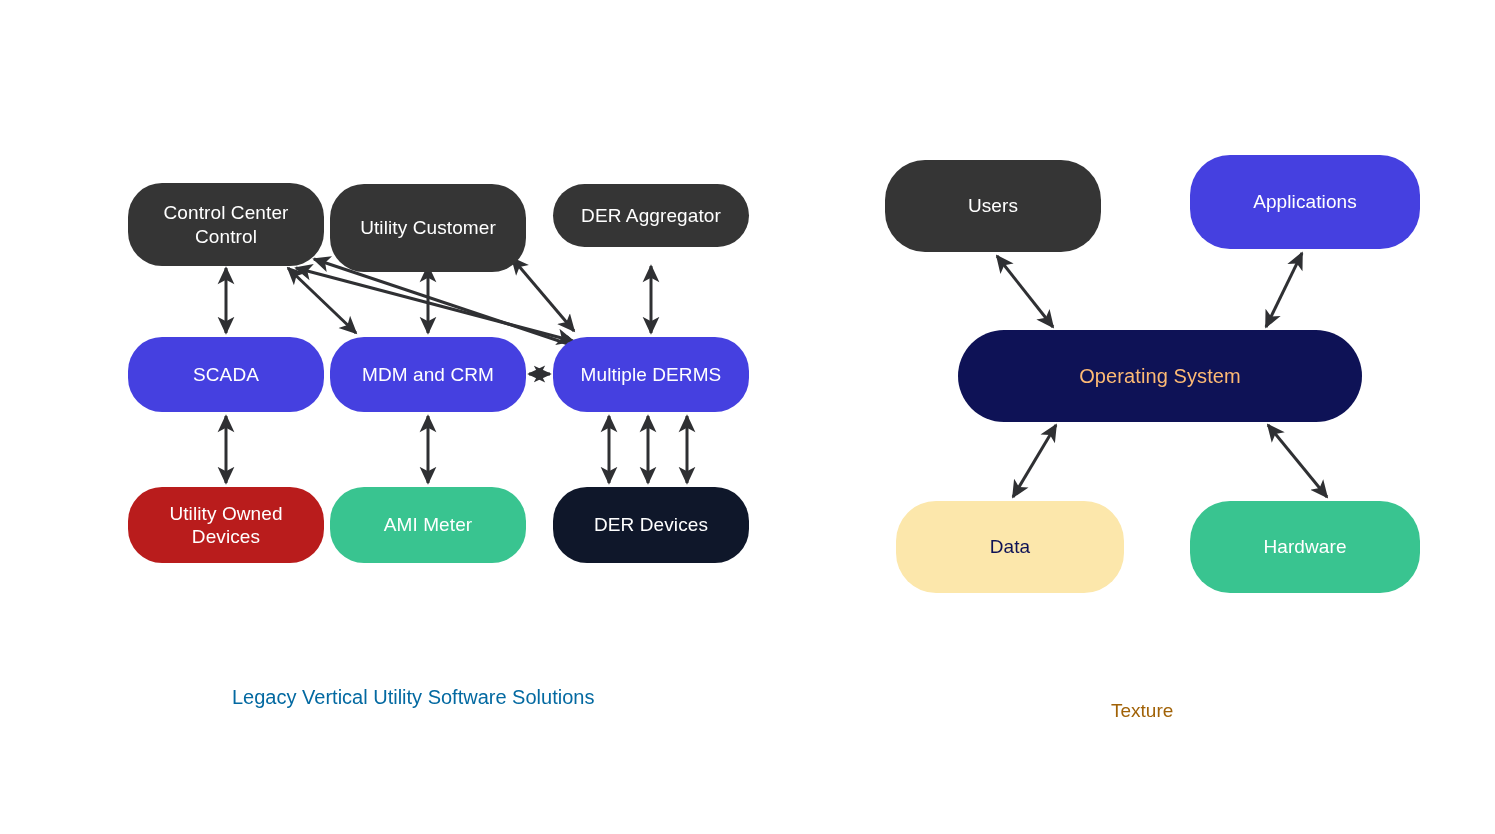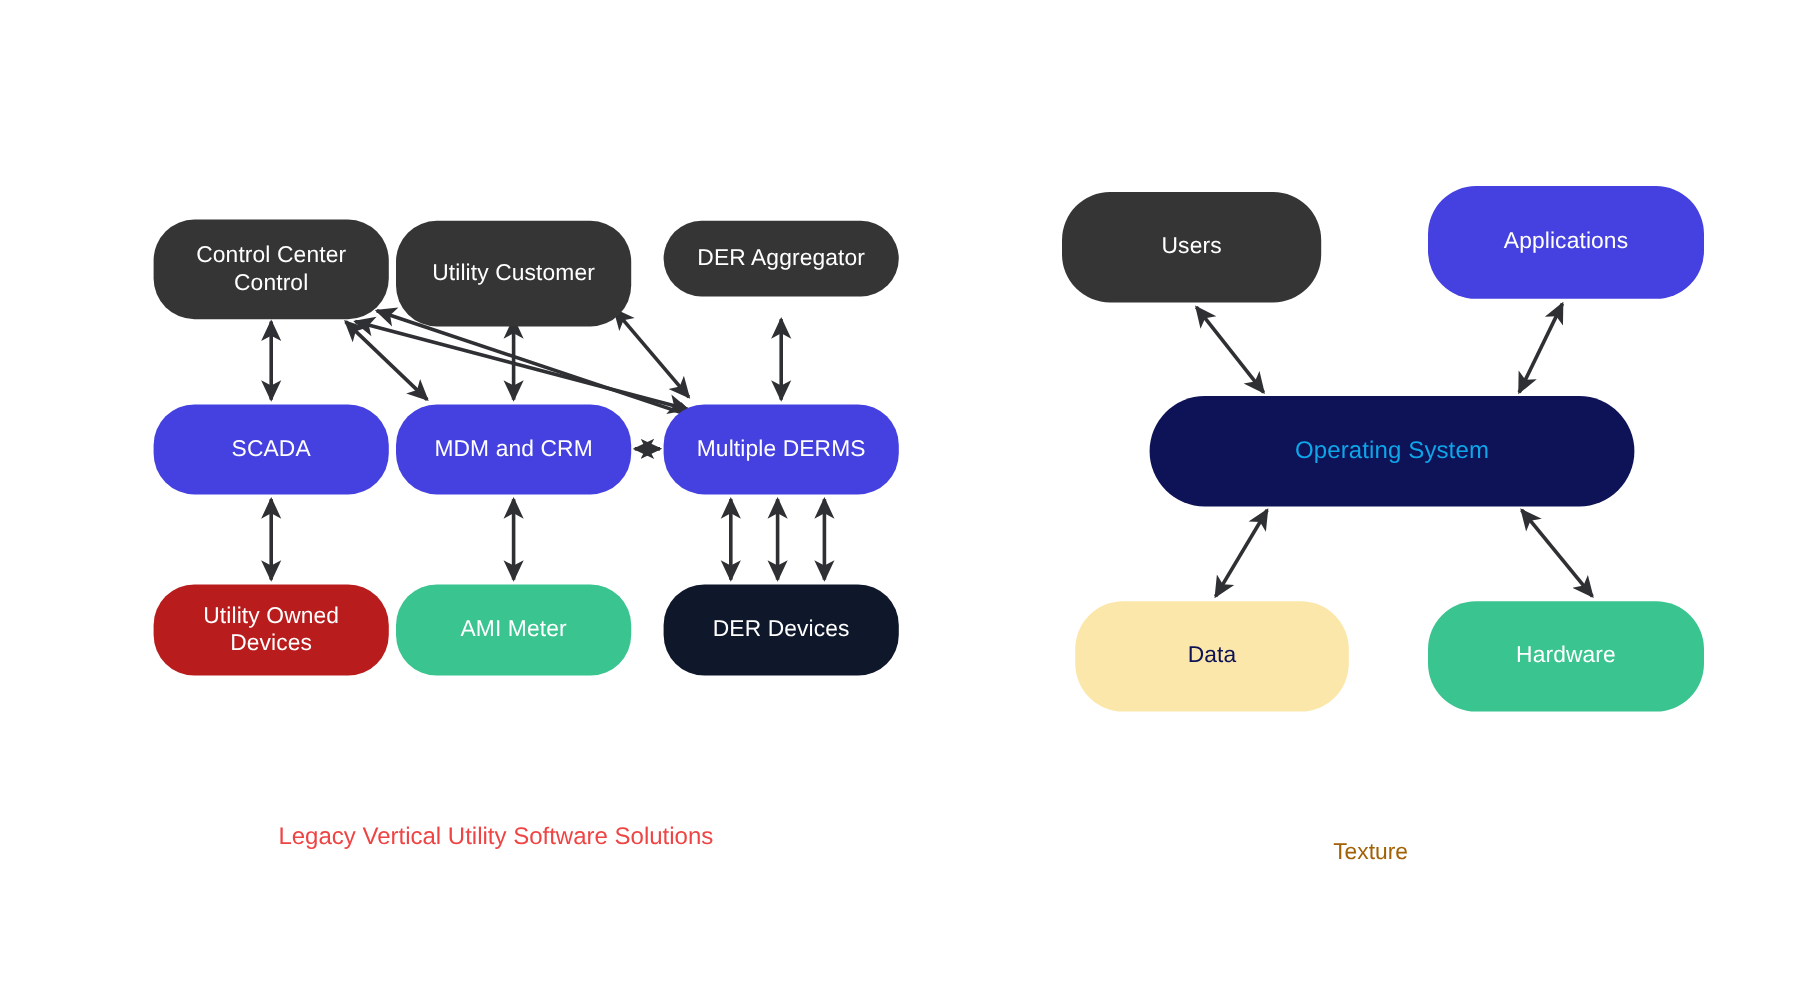--- a/index.html
+++ b/index.html
@@ -122,32 +122,32 @@
       <div class="node" style="left: 330px; top: 487px; width: 196px; height: 76px; background: rgb(57, 196, 144); color: rgb(255, 255, 255); border-radius: 34px; font-size: 19px;">
         <div>
           <span>AMI Meter</span>
         </div>
       </div>
       <div class="node" style="left: 553px; top: 487px; width: 196px; height: 76px; background: #0f172a; color: rgb(255, 255, 255); border-radius: 34px; font-size: 19px;">
         <div>
           <span>DER Devices</span>
         </div>
       </div>
-      <div class="caption" style="left: 232px; top: 686px; color: #ef4444; font-size: 20px;">Legacy Vertical Utility Software Solutions</div>
+      <div class="caption" style="left: 232px; top: 686px; color: #0369a1; font-size: 20px;">Legacy Vertical Utility Software Solutions</div>
       <div class="node" style="left: 885px; top: 160px; width: 216px; height: 92px; background: rgb(53, 53, 53); color: rgb(255, 255, 255); border-radius: 40px; font-size: 19px;">
         <div>
           <span>Users</span>
         </div>
       </div>
       <div class="node" style="left: 1190px; top: 155px; width: 230px; height: 94px; background: rgb(69, 64, 224); color: rgb(255, 255, 255); border-radius: 40px; font-size: 19px;">
         <div>
           <span>Applications</span>
         </div>
       </div>
-      <div class="node" style="left: 958px; top: 330px; width: 404px; height: 92px; background: rgb(14, 18, 86); color: #0ea5e9; border-radius: 46px; font-size: 20px;">
+      <div class="node" style="left: 958px; top: 330px; width: 404px; height: 92px; background: rgb(14, 18, 86); color: #fdba74; border-radius: 46px; font-size: 20px;">
         <div>
           <span>Operating System</span>
         </div>
       </div>
       <div class="node" style="left: 896px; top: 501px; width: 228px; height: 92px; background: rgb(252, 231, 171); color: rgb(14, 18, 86); border-radius: 40px; font-size: 19px;">
         <div>
           <span>Data</span>
         </div>
       </div>
       <div class="node" style="left: 1190px; top: 501px; width: 230px; height: 92px; background: rgb(57, 196, 144); color: rgb(255, 255, 255); border-radius: 40px; font-size: 19px;">

